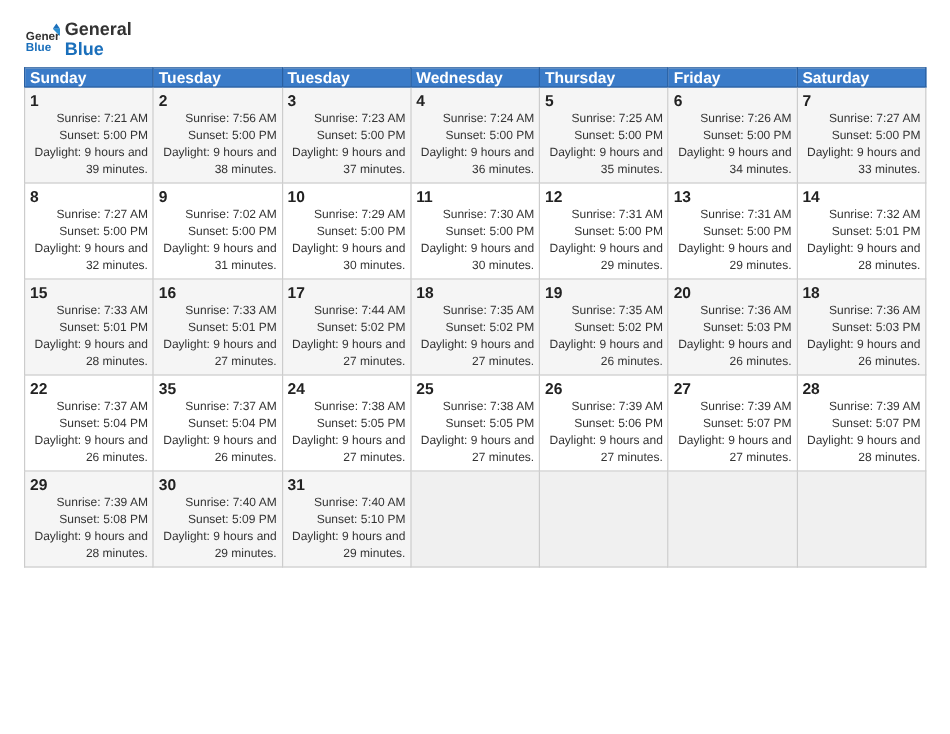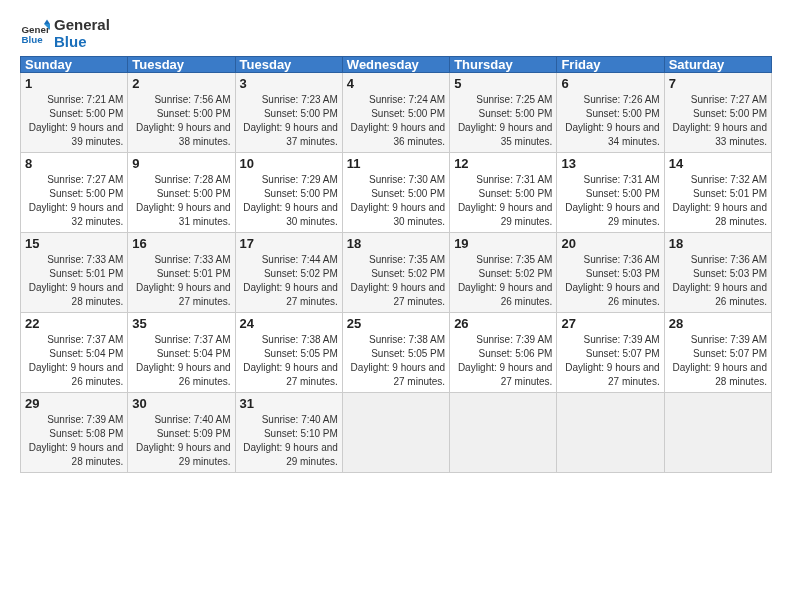--- a/index.html
+++ b/index.html
@@ -188,21 +188,21 @@
         <span class="day-num">8</span>
         <div class="day-info">
           <span>Sunrise: 7:27 AM</span><br>
           <span>Sunset: 5:00 PM</span><br>
           <span>Daylight: 9 hours and 32 minutes.</span>
         </div>
       </td>
           <td>
         <span class="day-num">9</span>
         <div class="day-info">
-          <span>Sunrise: 7:28 AM</span><br>
+          <span>Sunrise: 7:02 AM</span><br>
           <span>Sunset: 5:00 PM</span><br>
           <span>Daylight: 9 hours and 31 minutes.</span>
         </div>
       </td>
           <td>
         <span class="day-num">10</span>
         <div class="day-info">
           <span>Sunrise: 7:29 AM</span><br>
           <span>Sunset: 5:00 PM</span><br>
           <span>Daylight: 9 hours and 30 minutes.</span>

